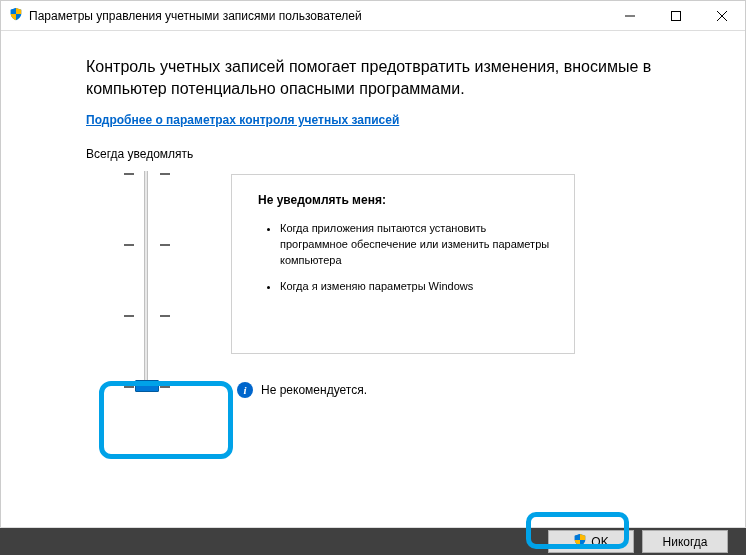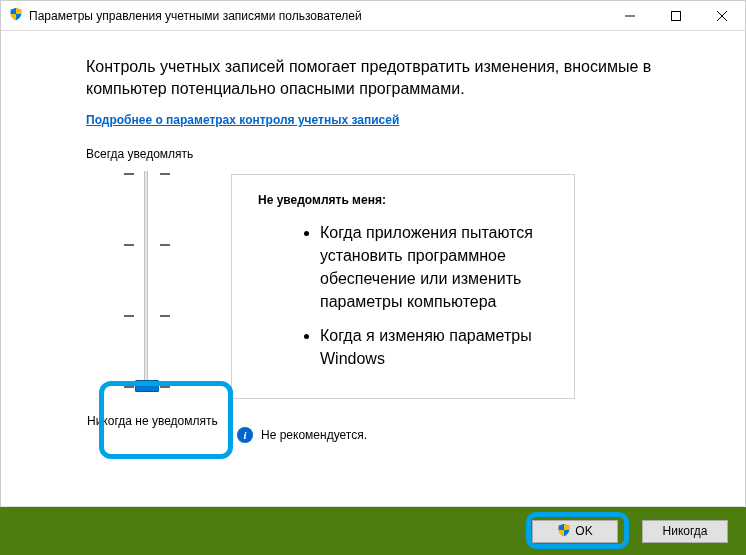--- a/index.html
+++ b/index.html
@@ -127,24 +127,23 @@
     .info-title {
       font-weight: 700;
       font-size: 12px;
       margin-bottom: 14px;
     }
     .info-list {
       list-style: disc;
       padding-left: 22px;
     }
     .info-list li {
-      font-size: 16px;
+      font-size: 11px;
       line-height: 1.45;
       margin-bottom: 10px;
-      margin-left: 40px;
     }
     .recommend-row {
       display: flex;
       align-items: center;
       margin-top: 28px;
       margin-left: 6px;
     }
     .info-icon {
       width: 16px; height: 16px;
       border-radius: 50%;
@@ -160,28 +159,28 @@
       font-family: Georgia, serif;
     }
     .label-bottom {
       font-size: 12px;
       margin-top: 13px;
       margin-left: 1px;
     }
     .footer {
       position: absolute;
       bottom: 0; left: 0; right: 0;
-      height: 49px;
-      background: #4d7c0f;
+      height: 28px;
+      background: #404040;
       border-top: 1px solid #ddd;
       display: flex;
       justify-content: flex-end;
       align-items: center;
       padding-right: 18px;
-      gap: 24px;
+      gap: 8px;
     }
     .btn {
       min-width: 86px;
       height: 23px;
       background: #e1e1e1;
       border: 1px solid #adadad;
       font-size: 12px;
       display: flex;
       align-items: center;
       justify-content: center;
@@ -253,21 +252,20 @@
         <div class="tick-row tick3">
             <span class="t"></span>
             <span class="t"></span>
           </div>
         <div class="tick-row tick4">
             <span class="t"></span>
             <span class="t"></span>
           </div>
         <div class="thumb"></div>
       </div>
-      <div class="label-bottom">Никогда не уведомлять</div>
     </div>
 
     <div style="flex:1">
       <div class="info-panel">
         <div class="info-title">Не уведомлять меня:</div>
         <ul class="info-list">
           <li>Когда приложения пытаются установить программное обеспечение или изменить параметры компьютера</li>
           <li>Когда я изменяю параметры Windows</li>
         </ul>
       </div>

